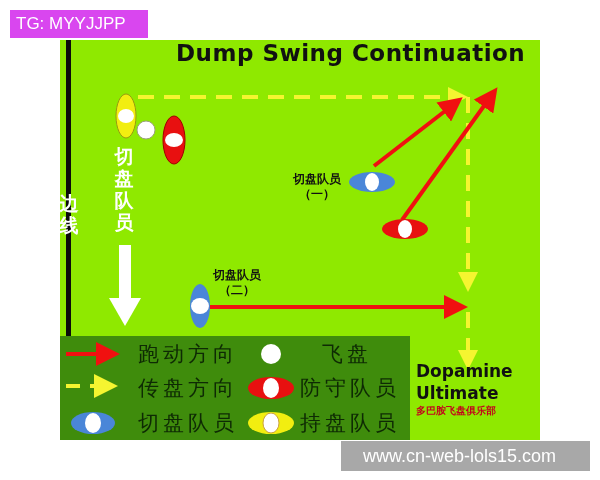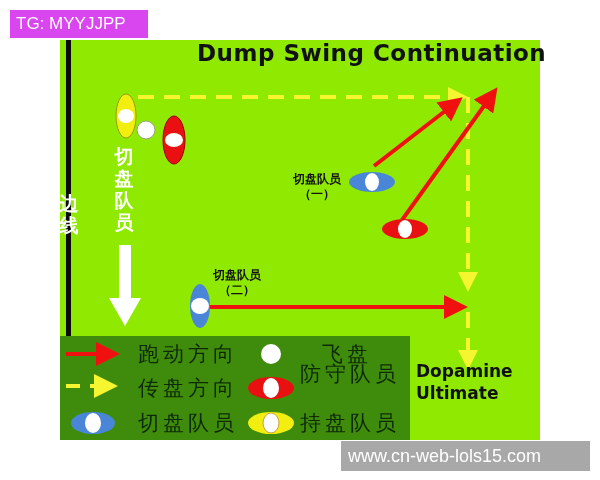--- a/index.html
+++ b/index.html
@@ -1,22 +1,22 @@
 <!DOCTYPE html>
 <html><head>
 <meta charset="utf-8">
 <style>
   html, body { margin:0; padding:0; }
   body { width:600px; height:480px; background:#ffffff; position:relative; overflow:hidden; font-family:"DejaVu Sans", sans-serif; }
   .abs { position:absolute; }
   .field { left:60px; top:40px; width:480px; height:400px; background:#8fe900; }
   .sideline { left:66px; top:40px; width:5px; height:400px; background:#0b0b0b; }
-  .title { left:197px; top:40px; width:350px; height:30px; font-family:"DejaVu Sans", sans-serif; font-weight:bold; font-size:23px; color:#111; letter-spacing:0.5px; white-space:nowrap; }
+  .title { left:176px; top:40px; width:350px; height:30px; font-family:"DejaVu Sans", sans-serif; font-weight:bold; font-size:23px; color:#111; letter-spacing:0.5px; white-space:nowrap; }
   .wm-top { left:10px; top:10px; width:138px; height:28px; background:#d946ef; color:#fff; font-family:"Liberation Sans", sans-serif; font-size:17px; line-height:28px; padding-left:6px; box-sizing:border-box; }
-  .wm-bottom { left:341px; top:441px; width:249px; height:30px; background:#a8a8a8; color:#fff; font-family:"Liberation Sans", sans-serif; font-size:18px; line-height:30px; padding-left:7px; box-sizing:border-box; }
+  .wm-bottom { left:341px; top:441px; width:249px; height:30px; background:#a8a8a8; color:#fff; font-family:"Liberation Sans", sans-serif; font-size:18px; line-height:30px; padding-left:22px; box-sizing:border-box; }
   .vtext { color:#fff; font-weight:bold; font-size:19px; line-height:22px; width:22px; text-align:center; word-break:break-all; }
   .plabel { font-weight:bold; font-size:12px; color:#111; white-space:nowrap; text-align:center; line-height:15px; }
   .legend { left:60px; top:336px; width:350px; height:104px; background:#3f8c0c; }
   .leg-text { font-family:"DejaVu Serif", serif; font-size:21px; color:#0e2a04; letter-spacing:4px; white-space:nowrap;text-align:right; }
   .brand { left:416px; top:360px; width:124px; font-weight:bold; color:#111; }
   .brand .l1 { font-size:17px; line-height:22px; }
   .brand .l2 { font-size:17px; line-height:22px; }
   .brand .l3 { font-size:10px; line-height:14px; color:#c3061b; font-family:"DejaVu Serif", serif; }
   svg.overlay { position:absolute; left:0; top:0; }
 </style>
@@ -118,24 +118,25 @@
 
     <ellipse cx="211" cy="52" rx="23" ry="11" fill="#e81010"></ellipse>
     <ellipse cx="211" cy="52" rx="8" ry="10" fill="#ffffff"></ellipse>
 
     <ellipse cx="211" cy="87" rx="23" ry="11" fill="#f2ee10"></ellipse>
     <ellipse cx="211" cy="87" rx="8" ry="10" fill="#ffffff" stroke="#c9a040" stroke-width="1"></ellipse>
   </svg>
   <div class="abs leg-text" style="left:78px; top:4px;">跑动方向</div>
   <div class="abs leg-text" style="left:78px; top:38px;">传盘方向</div>
   <div class="abs leg-text" style="left:262px; top:4px;">飞盘</div>
-  <div class="abs leg-text" style="left:240px; top:24px;">防守队员</div>
+  <div class="abs leg-text" style="left:240px; top:38px;">防守队员</div>
   <div class="abs leg-text" style="left:78px; top:73px;">切盘队员</div>
   <div class="abs leg-text" style="left:240px; top:73px;">持盘队员</div>
 </div>
 
 <div class="abs brand">
   <div class="l1">Dopamine</div>
   <div class="l2">Ultimate</div>
+  <div class="l3">多巴胺飞盘俱乐部</div>
 </div>
 
 <div class="abs wm-top">TG: MYYJJPP</div>
 <div class="abs wm-bottom">www.cn-web-lols15.com</div>
 
 </body></html>

